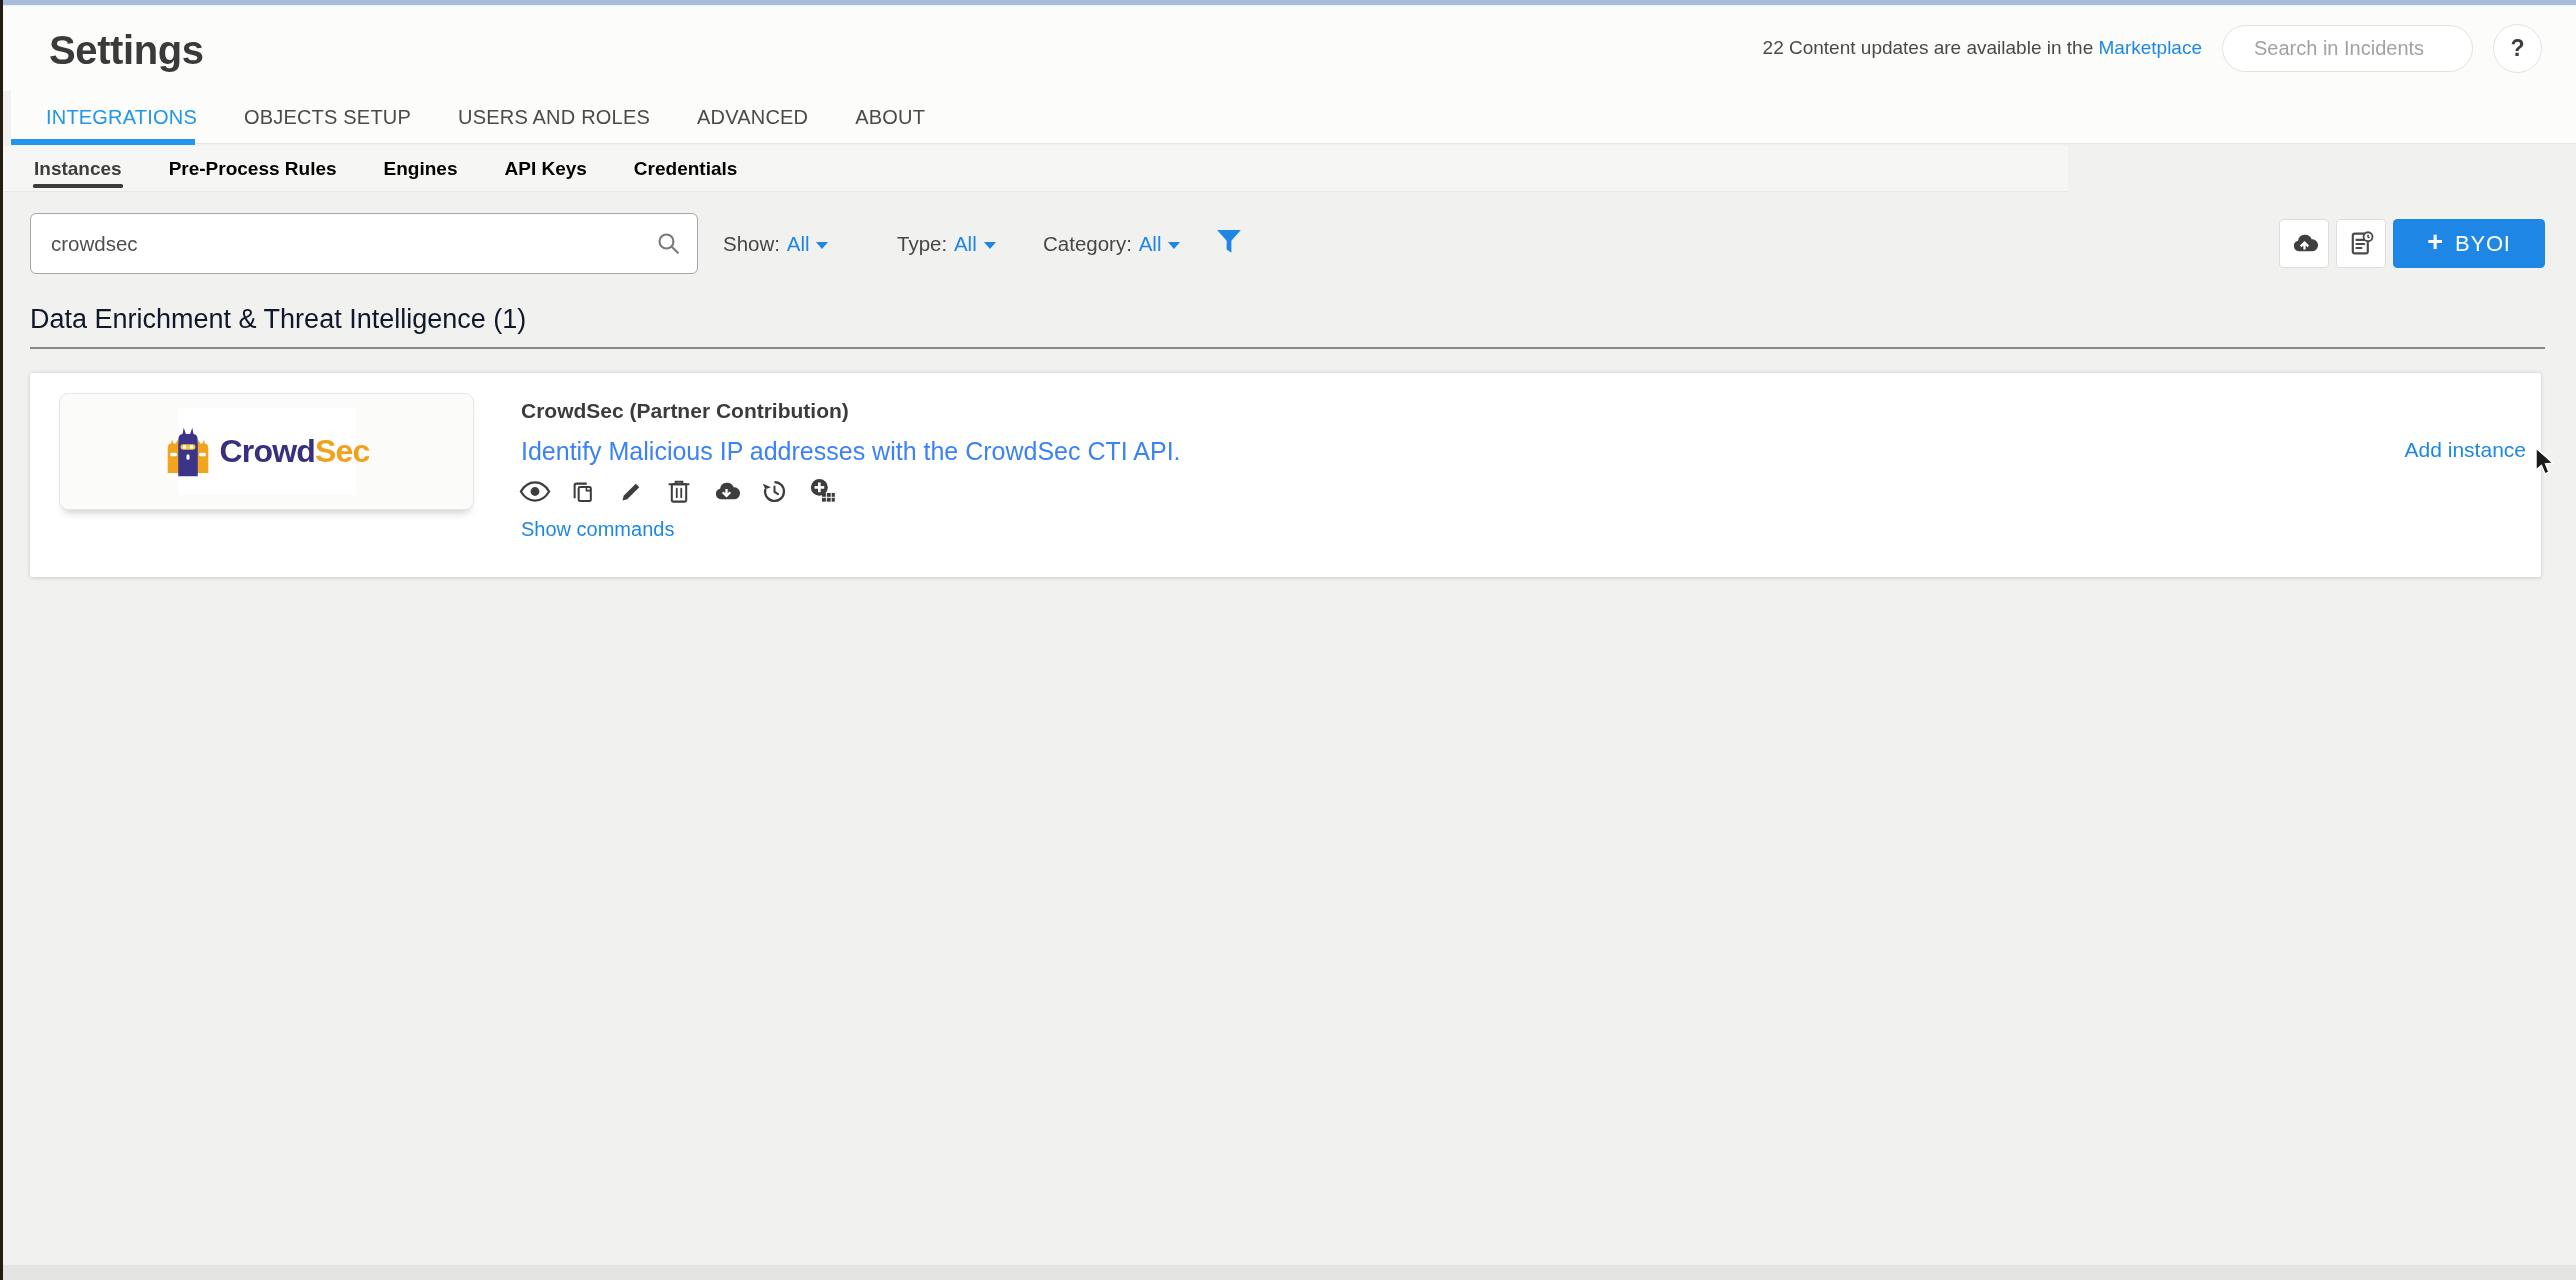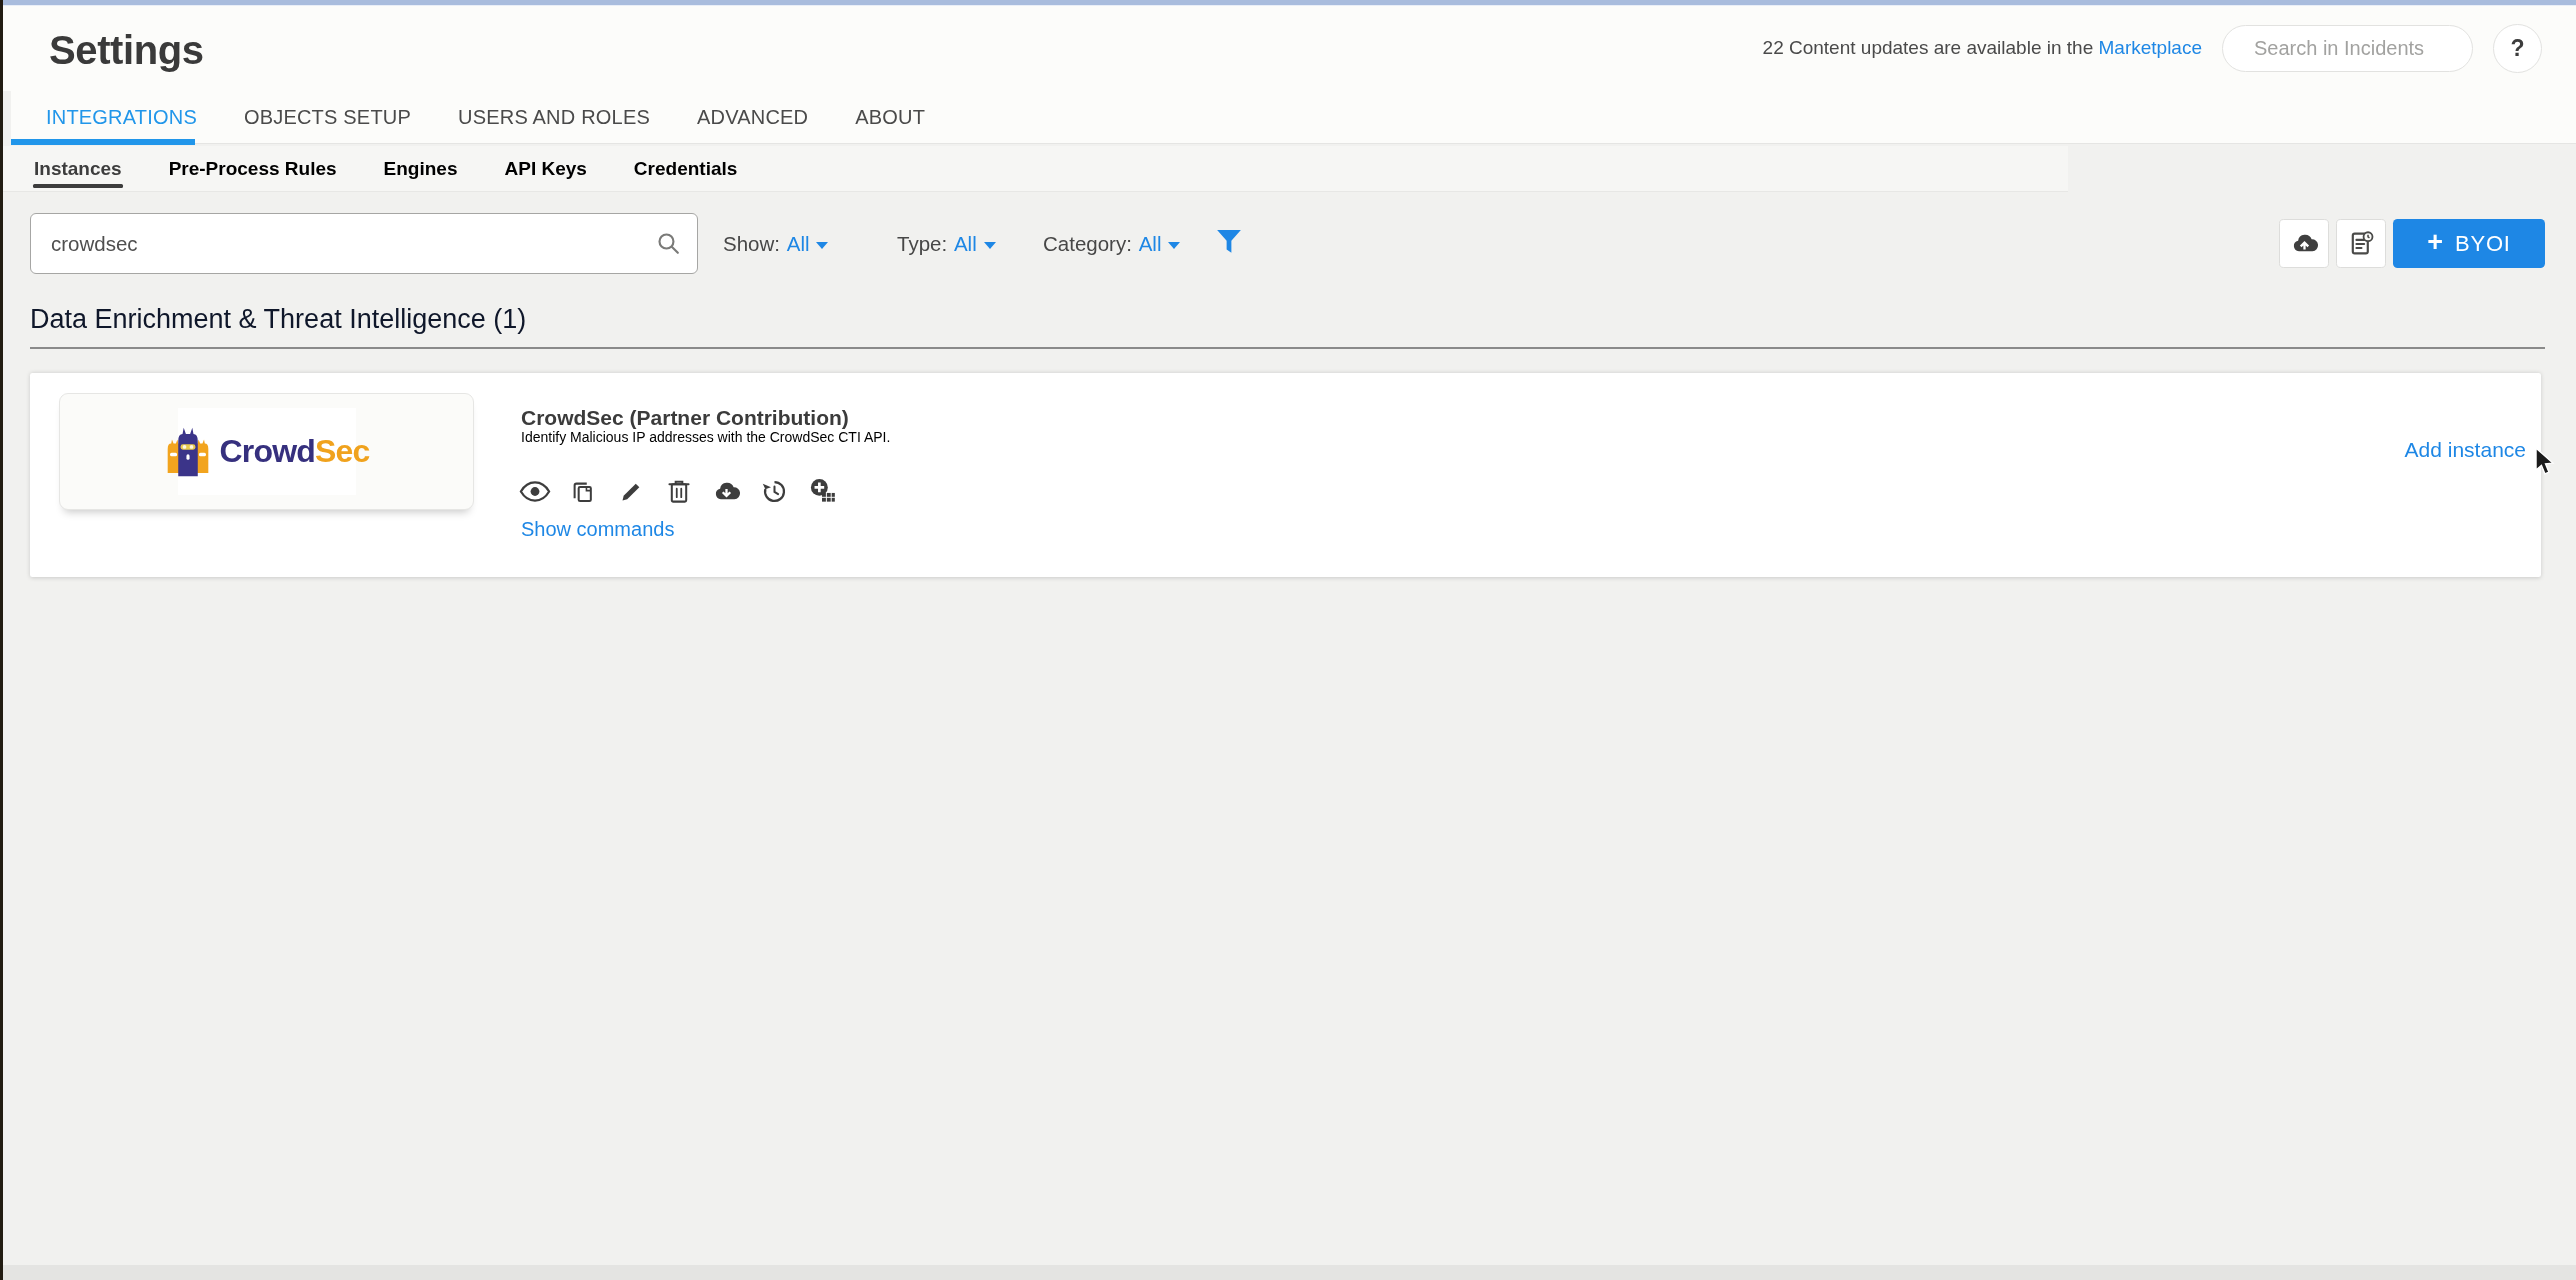--- a/index.html
+++ b/index.html
@@ -54,22 +54,22 @@
   .section-title{position:absolute;left:30px;top:304px;font-size:27px;color:#0f172a;}
   .section-divider{position:absolute;left:30px;top:347px;width:2515px;height:2.3px;background:#8a8a8a;}
 
   
   .card{position:absolute;left:30px;top:373px;width:2511px;height:204px;background:#fff;border-radius:2.3px;box-shadow:0 0.8px 4.6px rgba(0,0,0,0.16);}
   .logo-box{position:absolute;left:29px;top:20px;width:415px;height:117px;background:#fbfbf9;border:1.5px solid #e6e6e4;border-radius:9px;box-sizing:border-box;display:flex;align-items:center;justify-content:center;box-shadow:0 6.8px 9px -5.3px rgba(0,0,0,0.22);}
   .logo-inner{width:178px;height:87px;background:#fff;display:flex;align-items:center;justify-content:center;gap:6px;}
   .logo-word{font-size:32px;font-weight:bold;letter-spacing:-0.8px;white-space:nowrap;}
   .logo-crowd{color:#36307e;}
   .logo-sec{color:#f0a21d;}
-  .card-title{position:absolute;left:491px;top:26px;font-size:21px;font-weight:bold;color:#3b3b3b;margin-top:7px;}
-  .card-desc{position:absolute;left:491px;top:56px;font-size:14px;color:#000000;}
+  .card-title{position:absolute;left:491px;top:26px;font-size:21px;font-weight:bold;color:#3b3b3b;}
+  .card-desc{position:absolute;left:491px;top:64px;font-size:25px;color:#3b82f6;}
   .card-icons{position:absolute;left:488px;top:102px;display:flex;gap:15px;align-items:center;}
   .act{width:33px;height:33px;display:flex;align-items:center;justify-content:center;cursor:pointer;}
   .show-commands{position:absolute;left:491px;top:145px;font-size:20px;color:#1e87e5;cursor:pointer;}
   .add-instance{position:absolute;right:15px;top:65px;font-size:21px;color:#1e87e5;cursor:pointer;}
 
   .cursor{position:absolute;left:2534px;top:447px;z-index:60;pointer-events:none;}
   svg{display:block;}
 </style>
 </head>
 <body>

